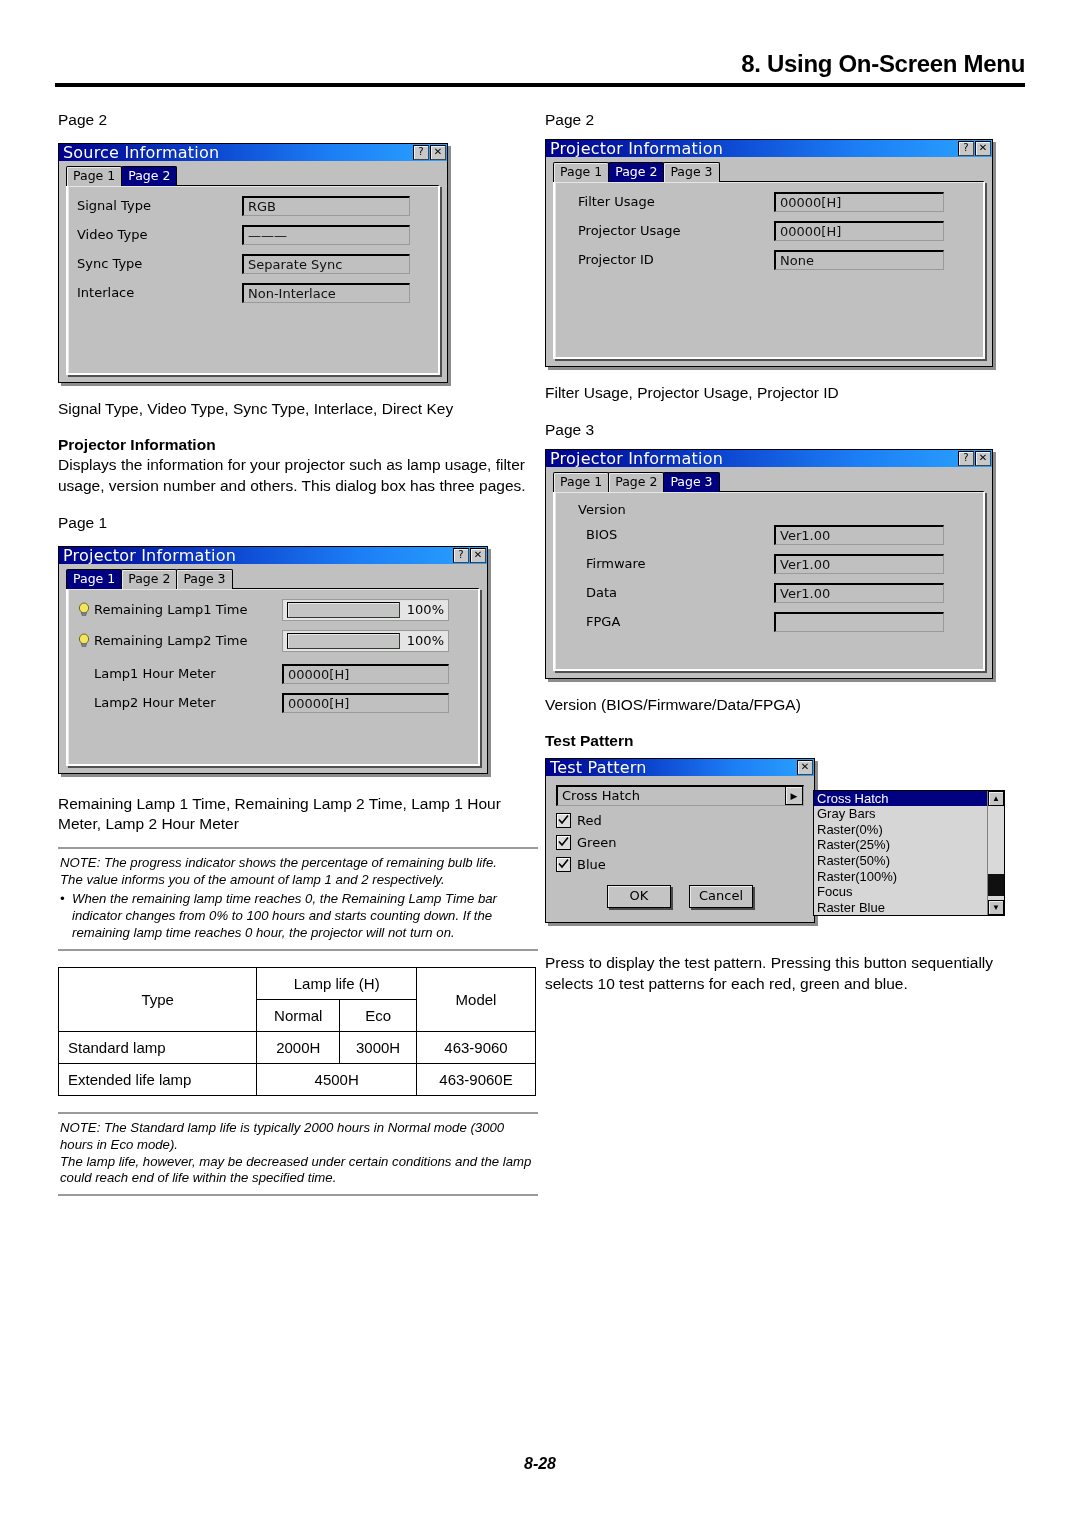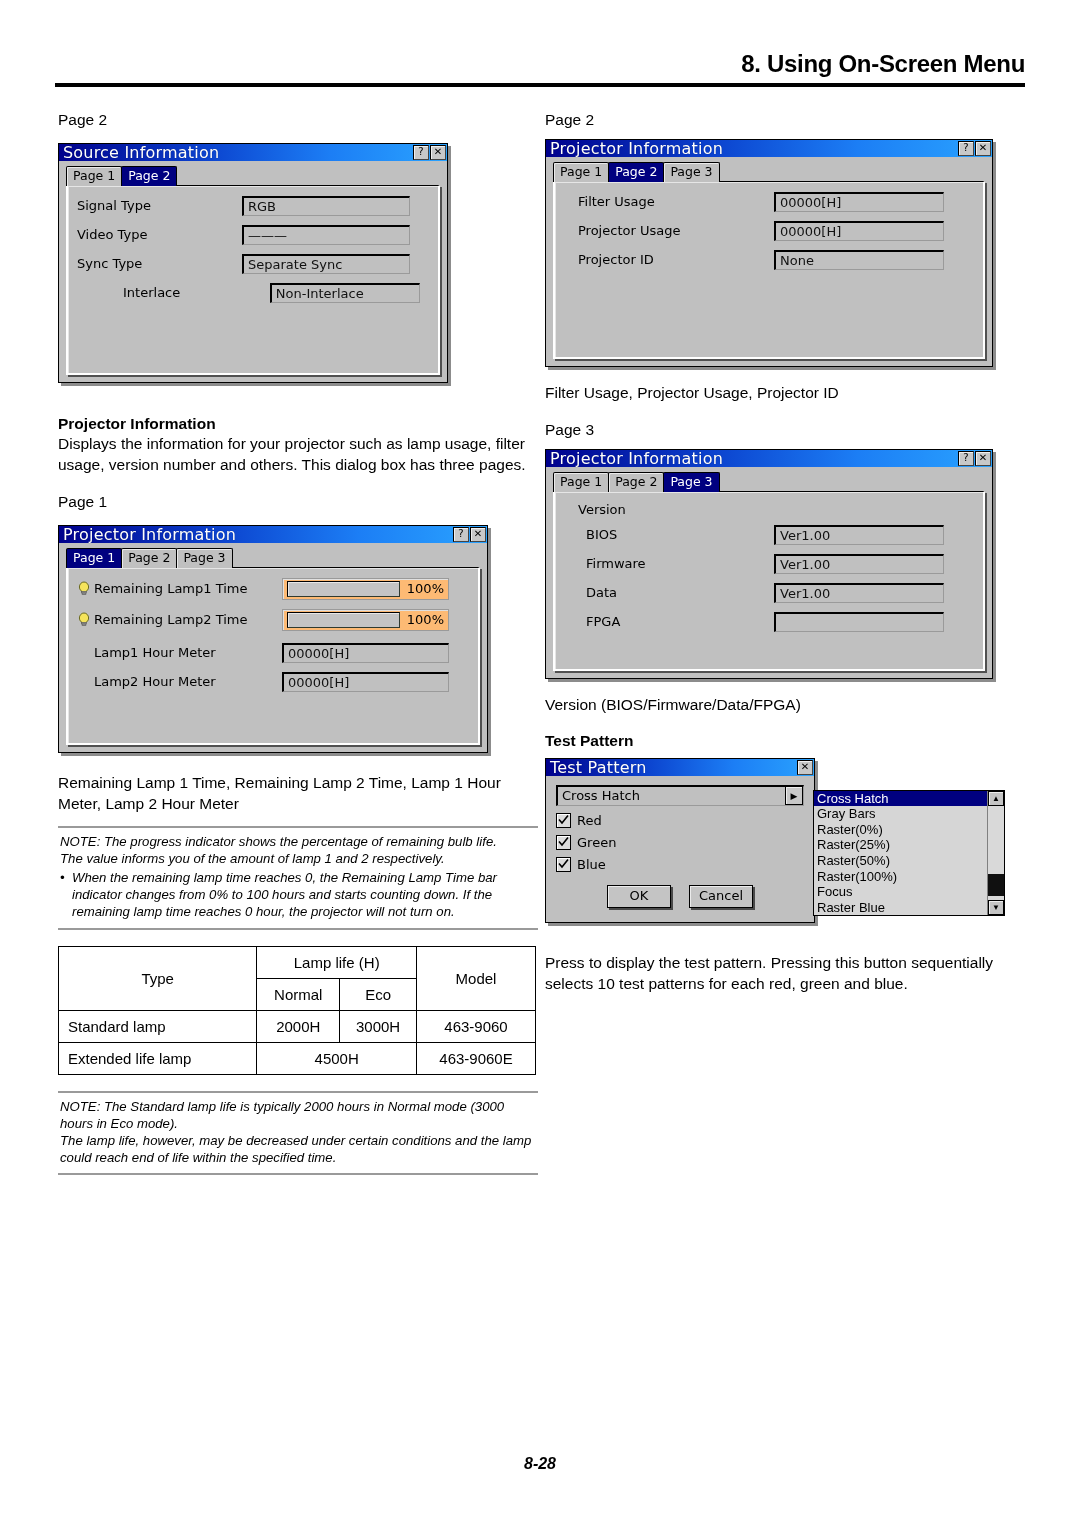--- a/index.html
+++ b/index.html
@@ -117,21 +117,21 @@
     padding-left:4px;
     box-sizing:border-box;
     color:#111;
     white-space:nowrap;
     overflow:hidden;
   }
   .group-lbl{font-size:13px;margin-bottom:8px;}
 
   
   .pbox{
-    background:#fdba74;
+    background:#e5e5e5;
     border:1px solid #9a9a9a;
     height:22px;
     display:flex;align-items:center;
     padding:0 4px;
     box-sizing:border-box;
     box-shadow:inset 1px 1px 0 #e0e0e0;
   }
   .pbar{
     flex:1;height:14px;
     background:#c4c4c4;
@@ -274,28 +274,29 @@
           </div>
           <div class="row">
             <div class="lbl" style="width:165px;">Video Type</div>
             <div class="field" style="width:168px;">———</div>
           </div>
           <div class="row">
             <div class="lbl" style="width:165px;">Sync Type</div>
             <div class="field" style="width:168px;">Separate Sync</div>
           </div>
           <div class="row">
-            <div class="lbl" style="width:165px;margin-left:46px;">Interlace</div>
+            <div class="lbl" style="width:165px;">Interlace</div>
             <div class="field" style="width:168px;">Non-Interlace</div>
           </div>
         </div>
       </div>
     </div>
 
     <div class="spacer-16"></div>
+    <div class="body-text">Signal Type, Video Type, Sync Type, Interlace, Direct Key</div>
 
     <div class="spacer-16"></div>
     <div class="sec-head">Projector Information</div>
     <div class="lead">Displays the information for your projector such as lamp usage, filter usage, version number and others. This dialog box has three pages.</div>
 
     <div class="spacer-16"></div>
     <div class="body-text">Page 1</div>
     <div class="spacer-12"></div>
 
     <div class="dlg" style="width:430px;">

